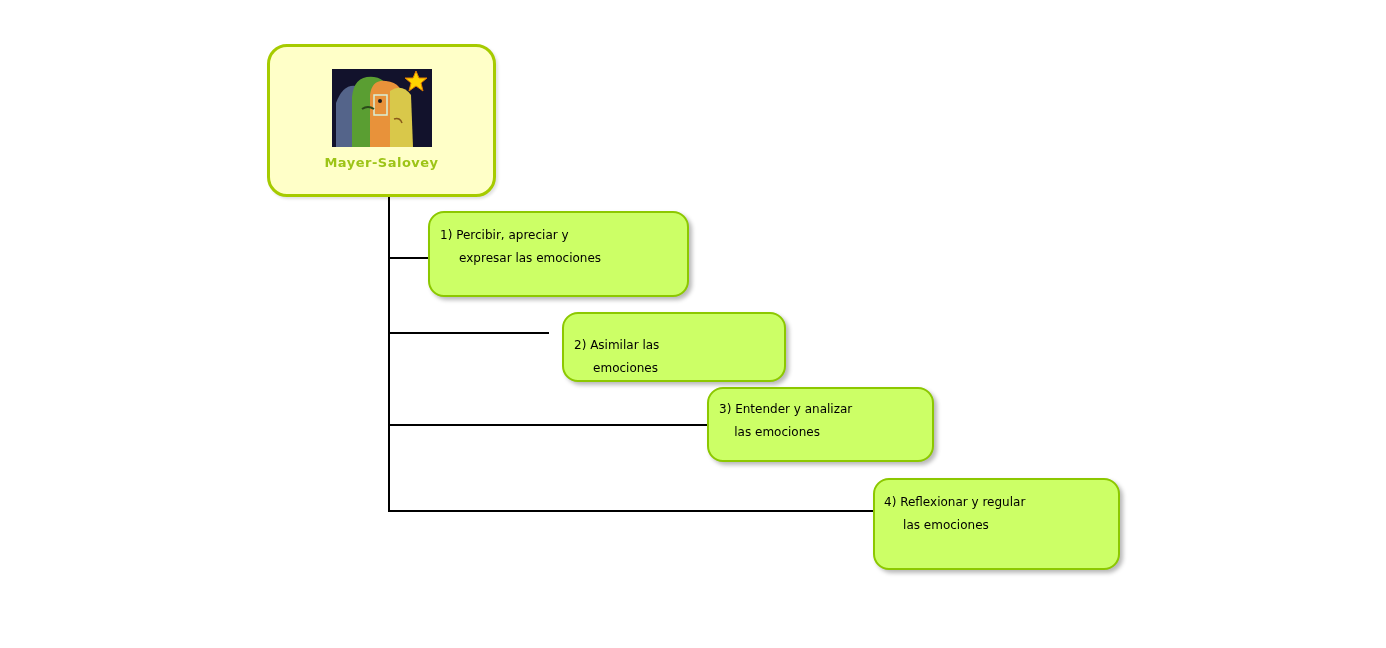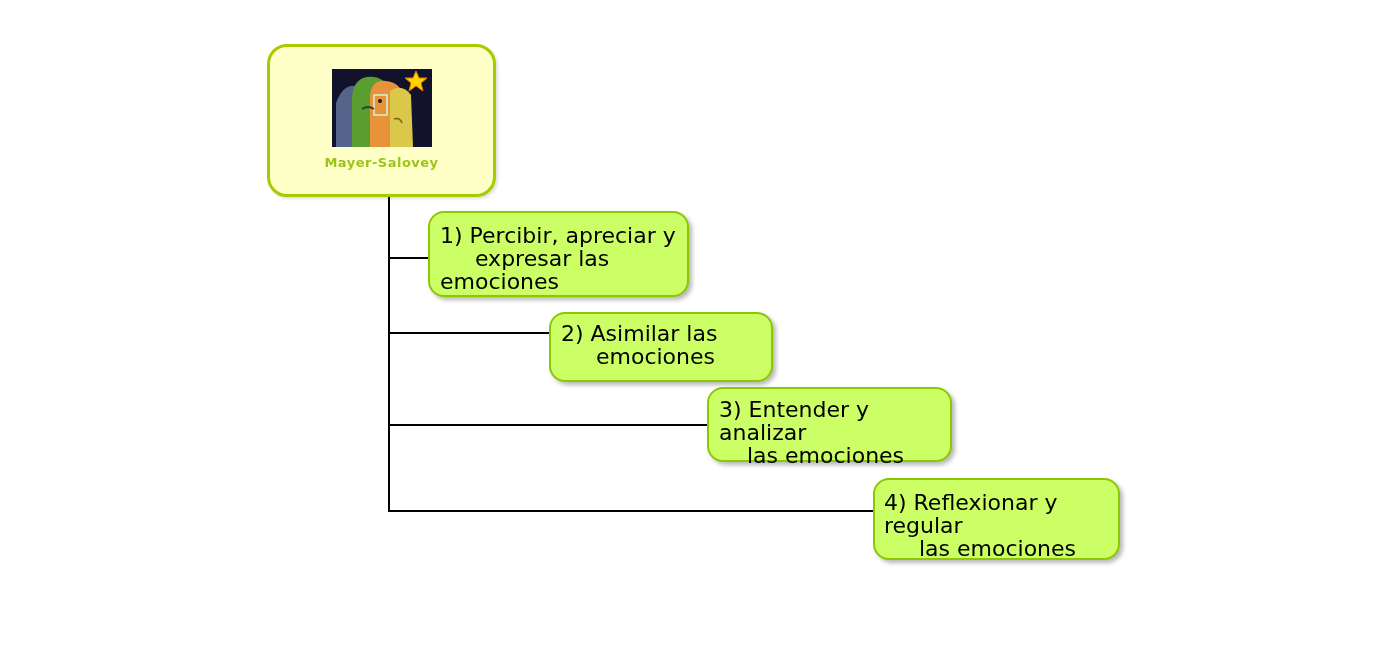--- a/index.html
+++ b/index.html
@@ -58,31 +58,31 @@
 
   
   .node {
     position: absolute;
     box-sizing: border-box;
     background: #CCFF66;
     border: 2.5px solid #8CC800;
     border-radius: 16px;
     box-shadow: 3px 3px 4px rgba(0,0,0,0.28);
     color: #000000;
-    font-size: 22px;
+    font-size: 12px;
     line-height: 23px;
     padding: 11px 10px 8px 10px;
   }
   .node .node-text {
     white-space: pre-wrap;
   }
   .n1 { left: 428px; top: 211px; width: 261px; height: 86px; }
-  .n2 { left: 549px; top: 312px; width: 224px; height: 70px; padding-top: 8px; }
-  .n3 { left: 707px; top: 387px; width: 245px; height: 75px; padding-top: 9px; }
-  .n4 { left: 873px; top: 478px; width: 247px; height: 82px; padding-left: 9px; }
+  .n2 { left: 562px; top: 312px; width: 224px; height: 70px; padding-top: 20px; }
+  .n3 { left: 707px; top: 387px; width: 227px; height: 75px; padding-top: 9px; }
+  .n4 { left: 873px; top: 478px; width: 247px; height: 92px; padding-left: 9px; }
 </style>
 </head>
 <body>
 
 <div class="canvas">
 
   <div class="connector vline"></div>
   <div class="connector hline h1"></div>
   <div class="connector hline h2"></div>
   <div class="connector hline h3"></div>

